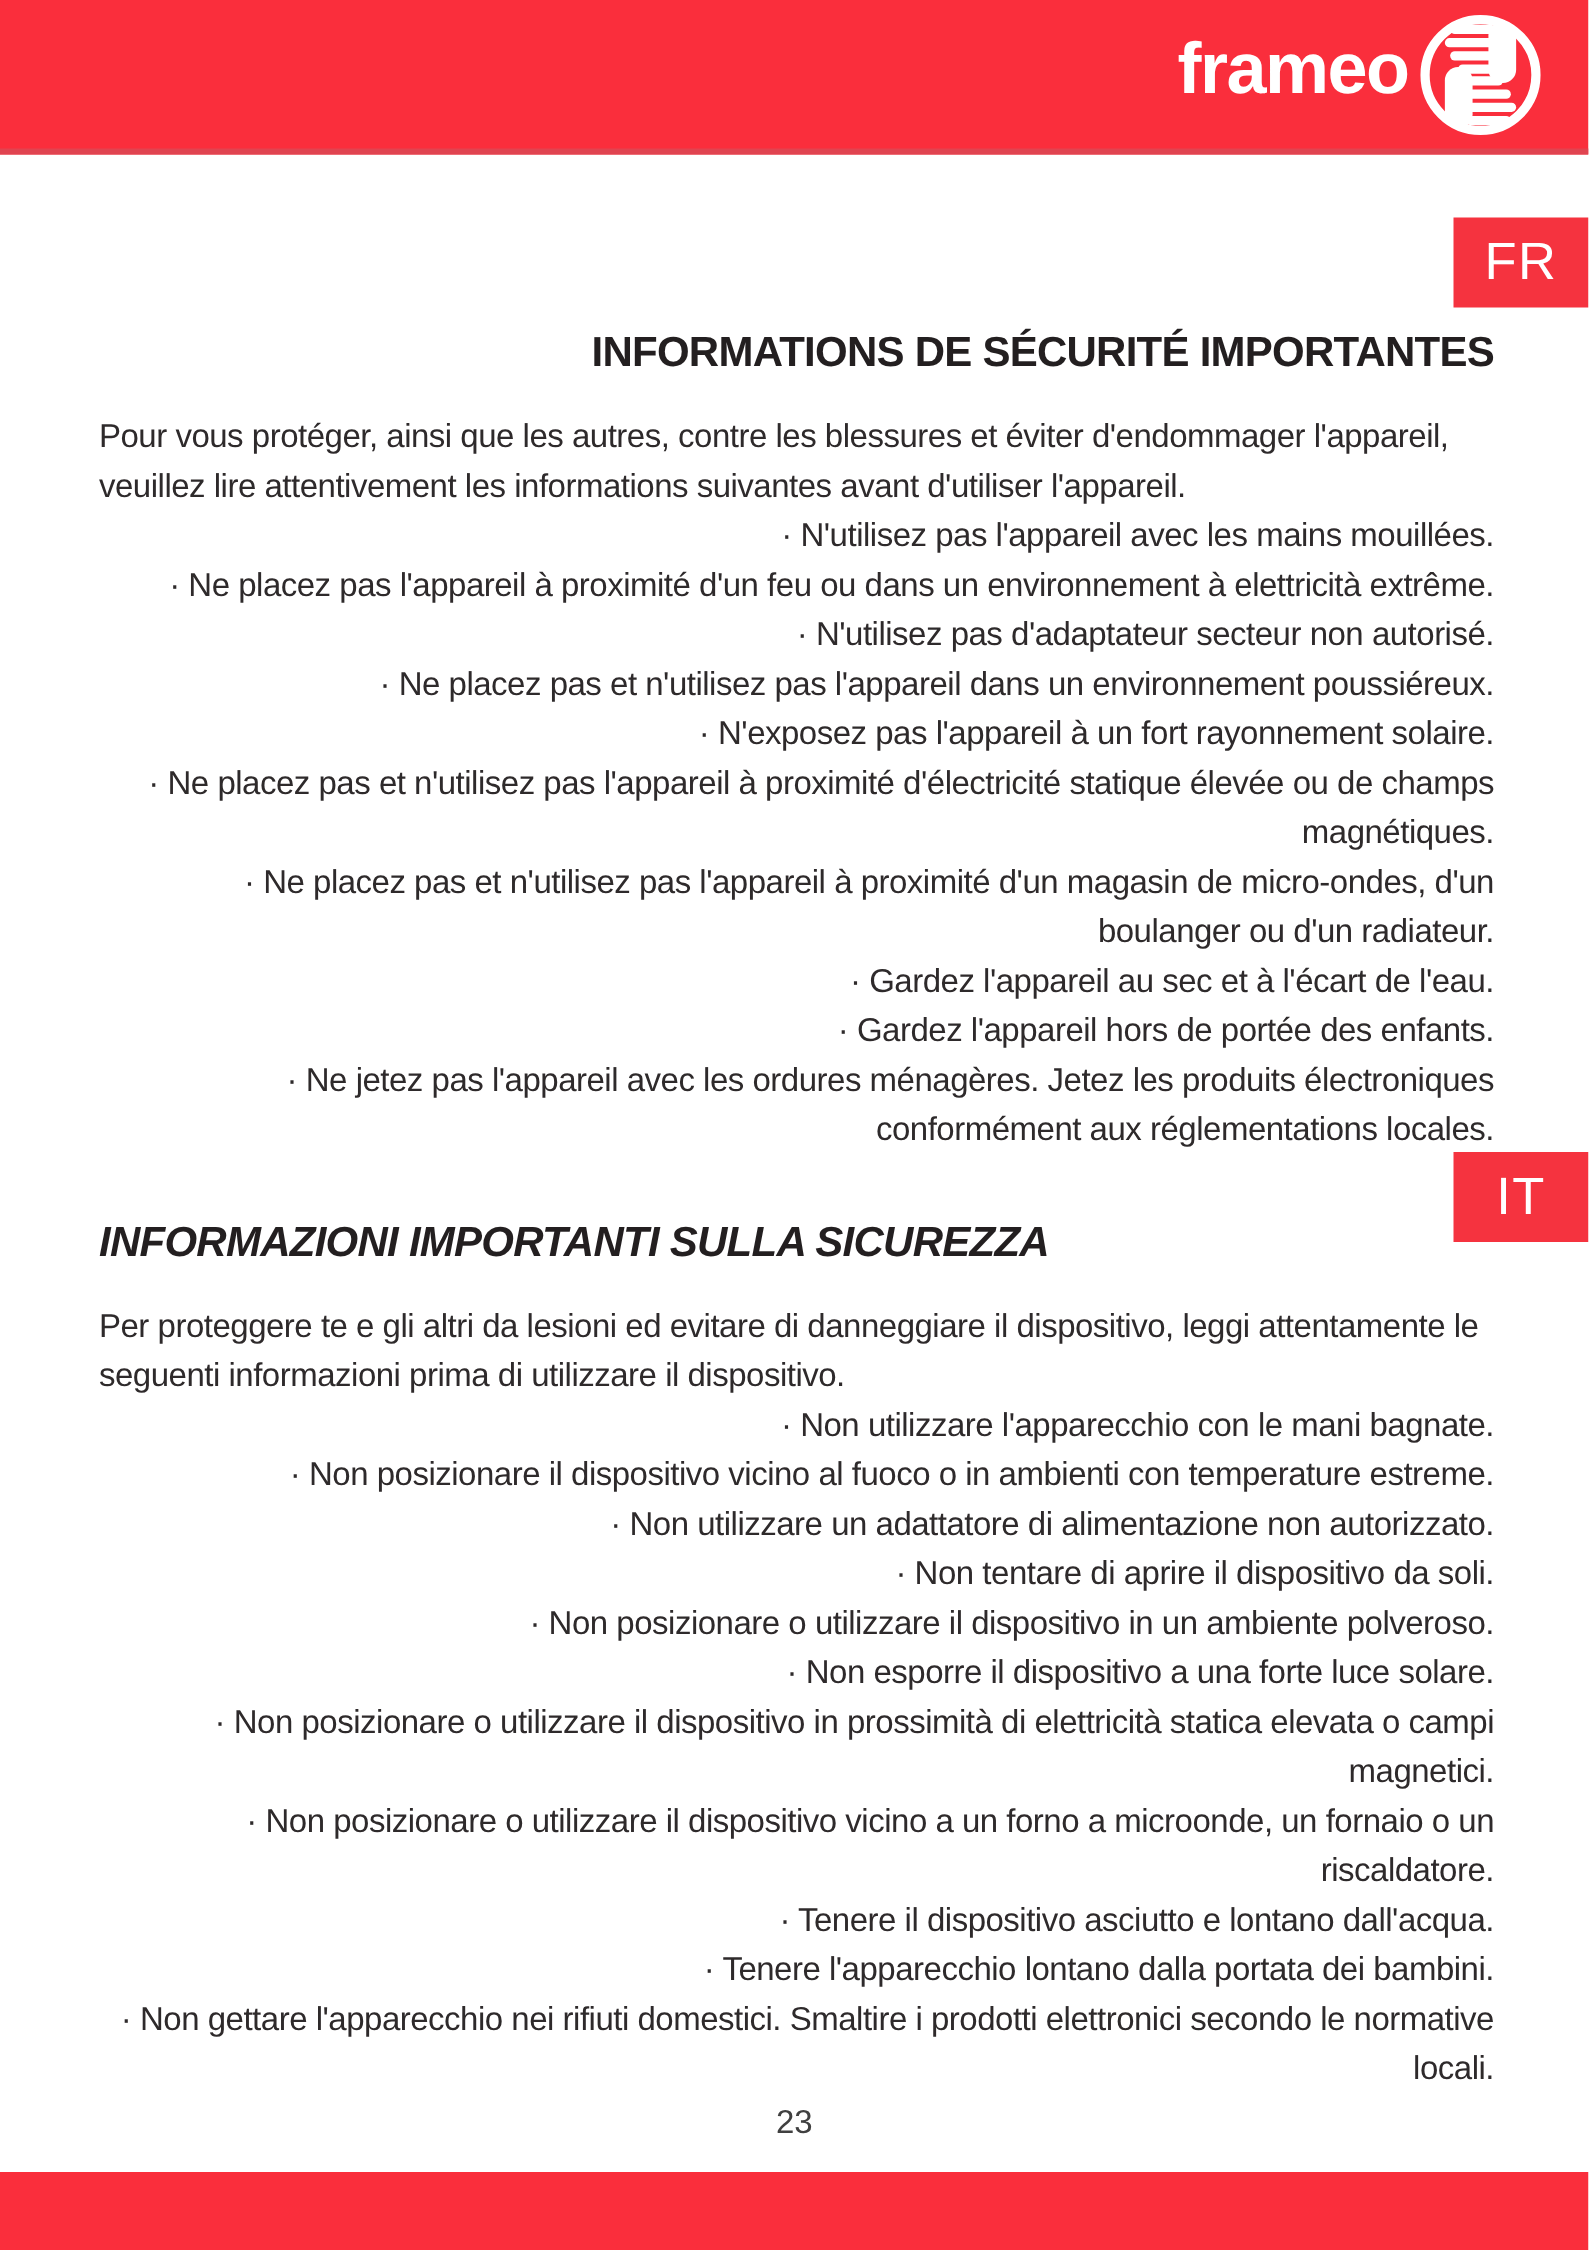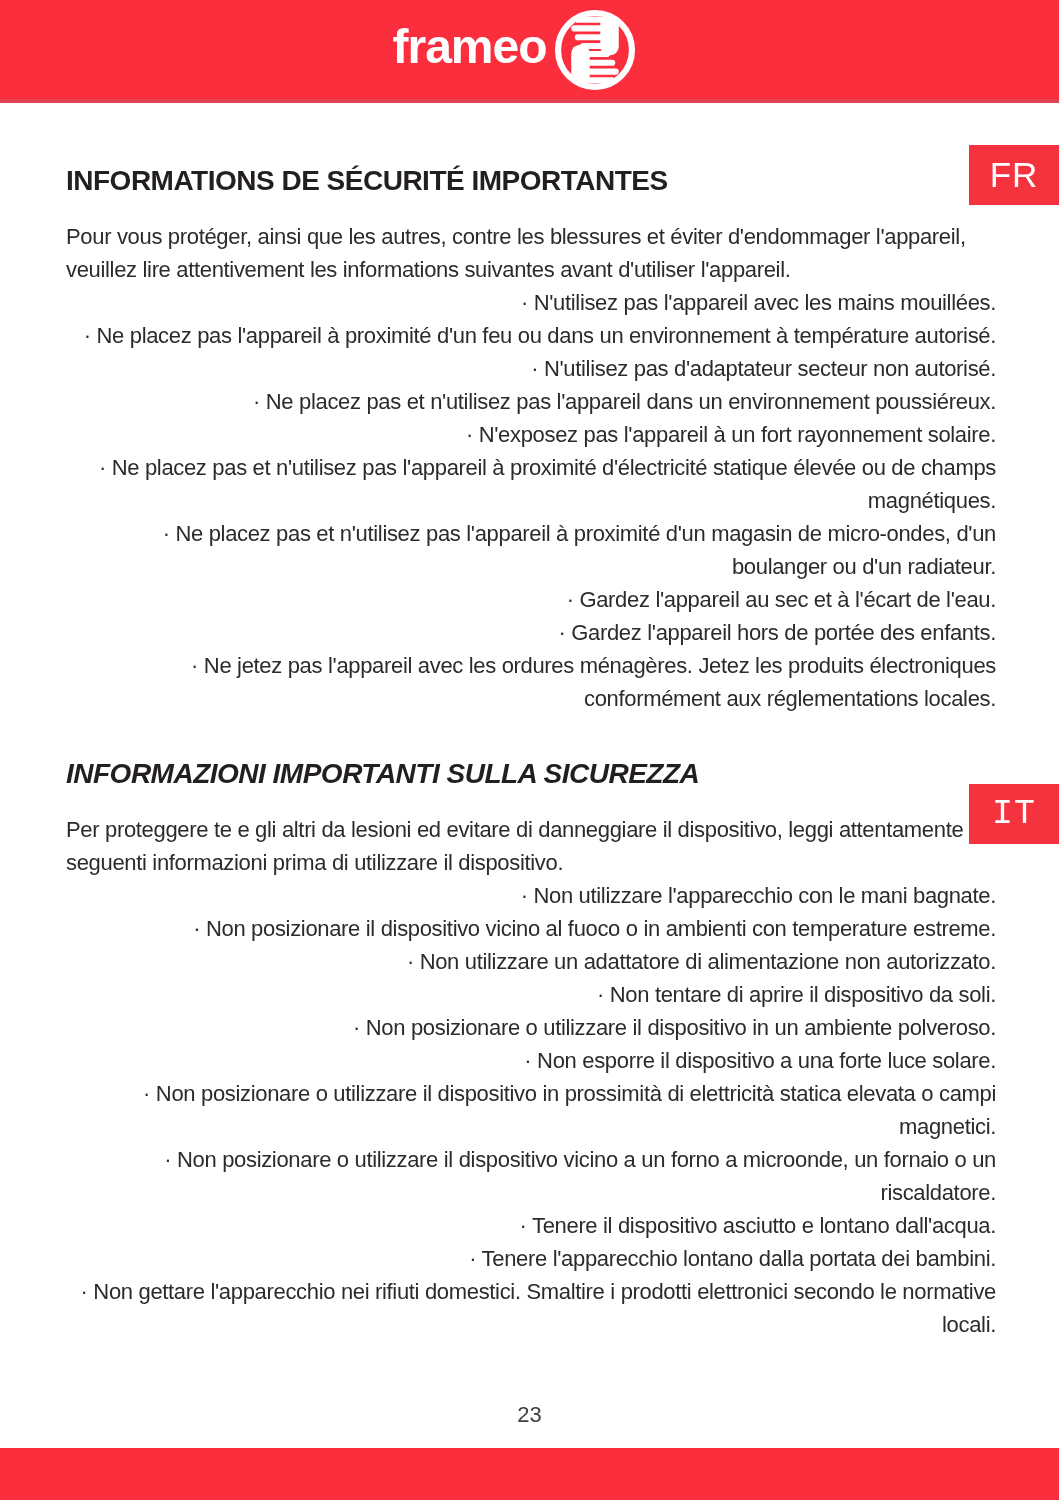--- a/index.html
+++ b/index.html
@@ -13,21 +13,21 @@
     overflow: hidden;
   }
 
   
   .topbar {
     height: 103px;
     background: var(--accent, #fa2e3c);
     border-bottom: 4px solid var(--accent-edge, #e04450);
     display: flex;
     align-items: center;
-    justify-content: center;
+    justify-content: flex-end;
     gap: 4px;
     padding-right: 28px;
     box-sizing: border-box;
   }
   .wordmark {
     color: #ffffff;
     font-size: 48px;
     font-weight: 700;
     letter-spacing: -1px;
     line-height: 1;
@@ -45,36 +45,36 @@
     background: var(--tab-bg, #f5333f);
     color: #ffffff;
     font-size: 35px;
     font-weight: 400;
     letter-spacing: 1px;
     display: flex;
     align-items: center;
     justify-content: center;
   }
   .tab-fr { top: 145px; }
-  .tab-it { top: 784px; font-family: Liberation Mono, monospace; }
+  .tab-it { top: 768px; }
 
   
   .content {
     margin-left: 66px;
     width: 930px;
   }
   .sec-title {
     margin: 0;
     font-size: 28px;
     font-weight: 700;
     letter-spacing: -0.5px;
     color: var(--title-ink, #231f20);
     line-height: 32px;
   }
-  .section-fr .sec-title { margin-top: 62px; }
+  .section-fr .sec-title { margin-top: 116px; text-align: right; }
   .section-it .sec-title { margin-top: 43px; font-style: italic; }
   .intro {
     margin: 23px 0 0 0;
     font-size: 22px;
     line-height: 33px;
     letter-spacing: -0.015em;
   }
   .bullets { margin: 0; }
   .bullet {
     font-size: 22px;
@@ -131,21 +131,21 @@
   <span>IT</span>
 </div>
 
 <main class="content">
 
   <section class="section-fr">
     <h1 class="sec-title">INFORMATIONS DE SÉCURITÉ IMPORTANTES</h1>
     <p class="intro">Pour vous protéger, ainsi que les autres, contre les blessures et éviter d'endommager l'appareil, veuillez lire attentivement les informations suivantes avant d'utiliser l'appareil.</p>
     <div class="bullets">
         <div class="bullet">· N'utilisez pas l'appareil avec les mains mouillées.</div>
-        <div class="bullet">· Ne placez pas l'appareil à proximité d'un feu ou dans un environnement à température autorisé.</div>
+        <div class="bullet">· Ne placez pas l'appareil à proximité d'un feu ou dans un environnement à elettricità extrême.</div>
         <div class="bullet">· N'utilisez pas d'adaptateur secteur non autorisé.</div>
         <div class="bullet">· Ne placez pas et n'utilisez pas l'appareil dans un environnement poussiéreux.</div>
         <div class="bullet">· N'exposez pas l'appareil à un fort rayonnement solaire.</div>
         <div class="bullet">· Ne placez pas et n'utilisez pas l'appareil à proximité d'électricité statique élevée ou de champs magnétiques.</div>
         <div class="bullet">· Ne placez pas et n'utilisez pas l'appareil à proximité d'un magasin de micro-ondes, d'un boulanger ou d'un radiateur.</div>
         <div class="bullet">· Gardez l'appareil au sec et à l'écart de l'eau.</div>
         <div class="bullet">· Gardez l'appareil hors de portée des enfants.</div>
         <div class="bullet">· Ne jetez pas l'appareil avec les ordures ménagères. Jetez les produits électroniques conformément aux réglementations locales.</div>
       </div>
   </section>

